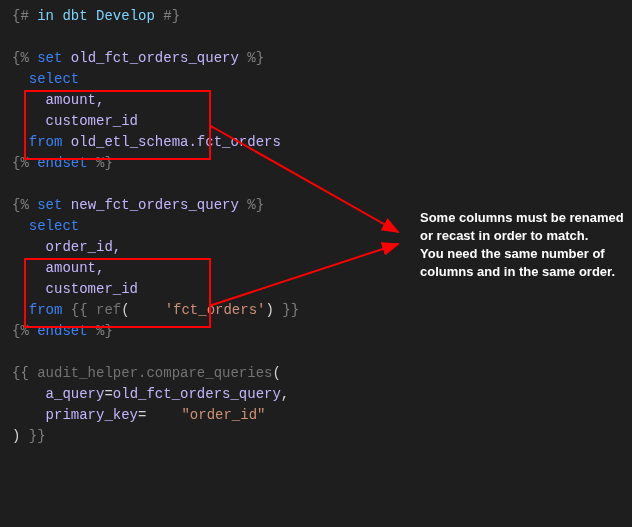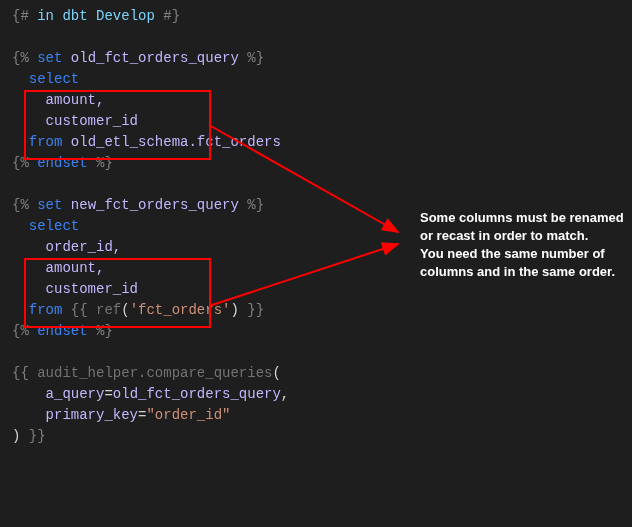--- a/index.html
+++ b/index.html
@@ -20,21 +20,21 @@
     width: 620px;
     box-sizing: border-box;
   }
   .line { white-space: pre; }
   .c-delim   { color: #808080; }
   .c-comment { color: #7dd3fc; }
   .c-keyword { color: #3b82f6; }
   .c-ident   { color: #c4b5fd; }
   .c-punct   { color: #d4d4d4; }
   .c-func    { color: #737373; }
-  .c-string  { color: #ce9178; }
+  .c-string  { color: #ce9178; margin-left: 35px; }
 
   .redbox {
     position: absolute;
     border: 2px solid #ff0000;
     background: transparent;
     pointer-events: none;
   }
   .annotation {
     position: absolute;
     color: #ffffff;

